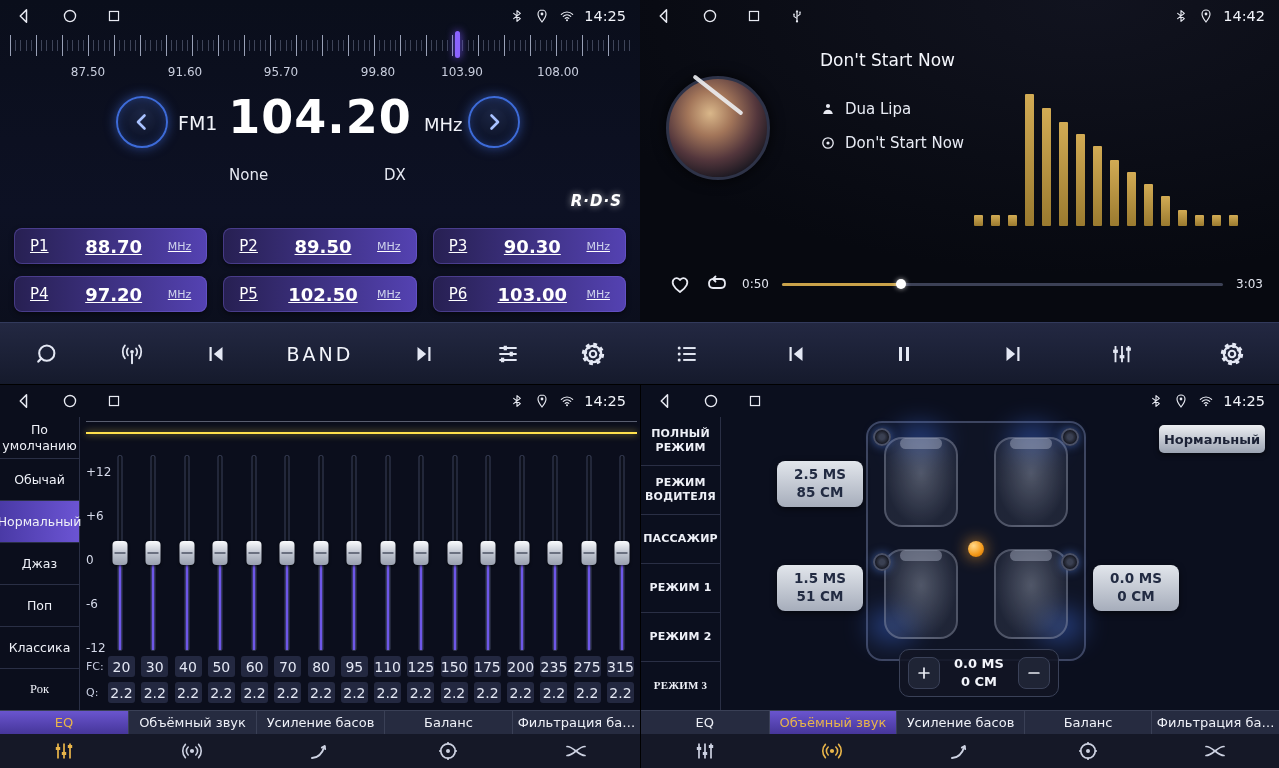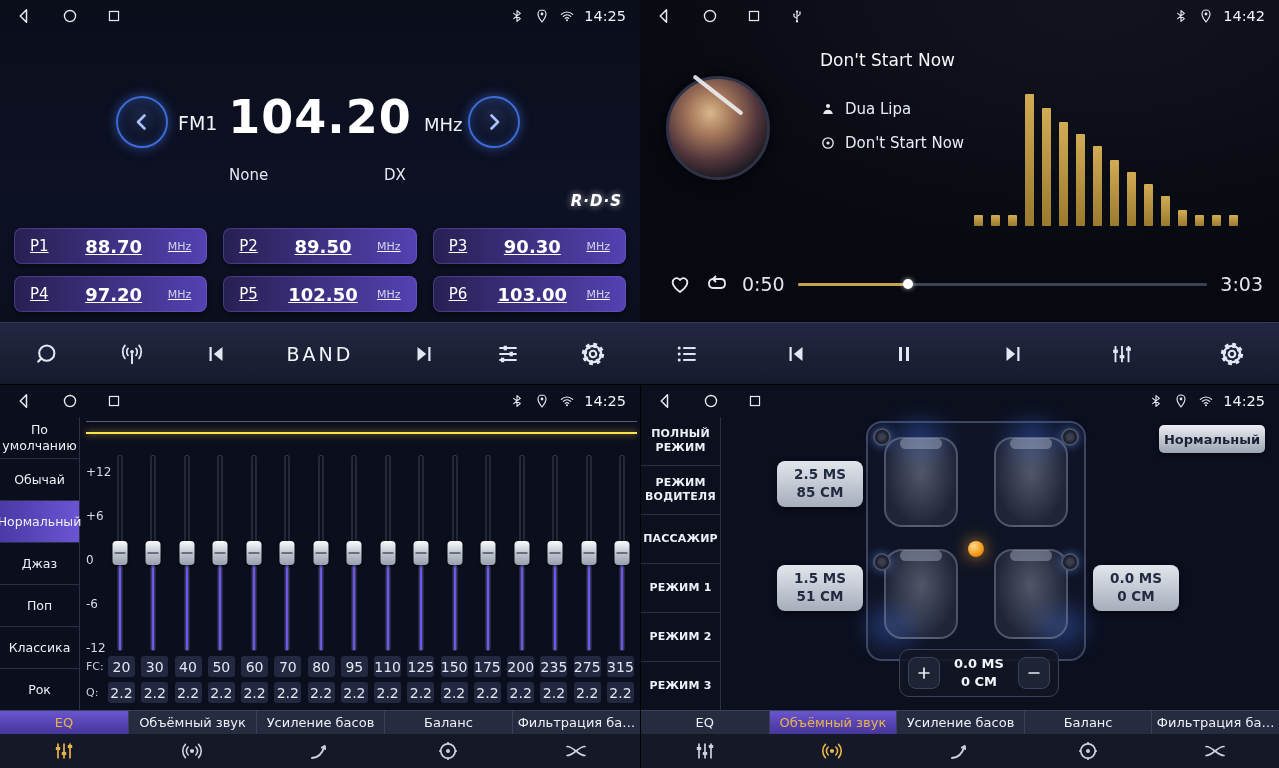--- a/index.html
+++ b/index.html
@@ -60,29 +60,29 @@
   .album-art { position:absolute; left:26px; top:76px; width:104px; height:104px; border-radius:50%;
     border:3px solid #2e3348; box-shadow:0 0 14px rgba(0,0,0,.8);
     background:radial-gradient(circle at 42% 35%,#d9b78a 0%,#a3765a 26%,#53363c 55%,#15151e 80%); }
   .album-art::after { content:""; position:absolute; left:18px; top:14px; width:62px; height:4px; background:#eceef2; border-radius:2px; transform:rotate(38deg); opacity:.9; }
   .track-title { position:absolute; left:180px; top:50px; font-size:17px; color:#f4f6fc; }
   .meta-row { position:absolute; left:180px; display:flex; align-items:center; gap:9px; font-size:15px; color:#e8ebf4; }
   .meta-artist { top:100px; } .meta-album { top:134px; }
   .spectrum { position:absolute; left:334px; top:88px; width:284px; height:138px; display:flex; align-items:flex-end; gap:8px; }
   .sbar { width:9px; border-radius:1px; background:linear-gradient(180deg,#d2ab54,#9a7a2f); }
   .progress-row { position:absolute; left:28px; right:16px; top:268px; height:32px; display:flex; align-items:center; gap:13px; }
-  .ptime { font-size:19px; color:#e2e5ee; }
+  .ptime { font-size:12px; color:#e2e5ee; }
   .ptrack { position:relative; flex:1; height:3px; background:#3c4156; border-radius:2px; }
   .pfill { position:absolute; left:0; top:0; bottom:0; background:#c9a24a; border-radius:2px; }
   .pknob { position:absolute; top:50%; transform:translate(-50%,-50%); width:10px; height:10px; border-radius:50%; background:#fff; box-shadow:0 0 5px rgba(255,255,255,.7); }
 
   
   .side-list { position:absolute; left:0; top:32px; bottom:58px; width:80px; display:flex; flex-direction:column; border-right:1px solid #2a2f45; }
   .side-item { flex:1; display:flex; align-items:center; justify-content:center; text-align:center; padding:3px 5px; font-size:12.5px; color:#eef0f7; border-bottom:1px solid #2a2f45; line-height:1.25; }
-  .side-item:last-child { border-bottom:0; }
+  .side-item:last-child { border-bottom:0;font-family:Liberation Serif, serif; }
   .side-item.active { background:linear-gradient(90deg,#4a3aa6,#6b54d3); }
   .sound .side-item { font-size:11px; font-weight:700; letter-spacing:.2px; }
 
   .eq-grayline { position:absolute; left:86px; right:3px; top:36px; height:1px; background:#9aa0b4; opacity:.55; }
   .eq-curve { position:absolute; left:86px; right:3px; top:47px; height:2px; background:#ffe14d; box-shadow:0 0 7px rgba(255,225,80,.75); }
   .db-labels { position:absolute; left:86px; top:80px; height:190px; width:26px; display:flex; flex-direction:column; justify-content:space-between; font-size:12px; color:#d6daea; }
   .eq-sliders { position:absolute; left:112px; right:10px; top:70px; height:196px; display:flex; justify-content:space-between; }
   .eq-slider { position:relative; width:15px; height:100%; }
   .eq-slider .track { position:absolute; left:50%; transform:translateX(-50%); top:0; bottom:0; width:5px; border:1px solid #3a4158; border-radius:2px; background:linear-gradient(180deg,#0c0f1a 0%,#0c0f1a 50%,#6e57e8 50%,#6e57e8 100%); }
   .eq-slider .knob { position:absolute; left:50%; transform:translate(-50%,-50%); width:15px; height:24px; border-radius:4px; background:linear-gradient(180deg,#fafbfd,#c3c8d3 48%,#99a0ae); box-shadow:0 1px 3px rgba(0,0,0,.7); }
@@ -278,20 +278,32 @@
         <svg class="ic i16">
             <use href="#i-pin"></use>
           </svg>
         <svg class="ic i16">
             <use href="#i-wifi"></use>
           </svg>
         <span class="time">14:25</span>
       </div>
     </header>
 
+    <div class="freq-scale">
+      <div class="ruler"></div>
+      <div class="scale-pointer"></div>
+      <div class="scale-labels">
+        <span style="left:88px">87.50</span>
+        <span style="left:185px">91.60</span>
+        <span style="left:281px">95.70</span>
+        <span style="left:378px">99.80</span>
+        <span style="left:462px">103.90</span>
+        <span style="left:558px">108.00</span>
+      </div>
+    </div>
 
     <button class="round-btn tune-left">
       <svg class="ic i24">
           <use href="#i-chev-left"></use>
         </svg>
     </button>
     <div class="band-label">FM1</div>
     <div class="big-freq">104.20</div>
     <div class="mhz-label">MHz</div>
     <button class="round-btn tune-right">

